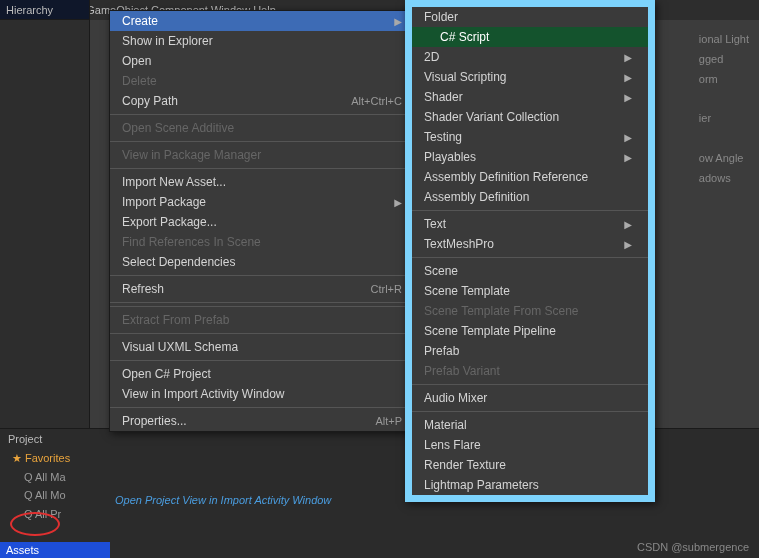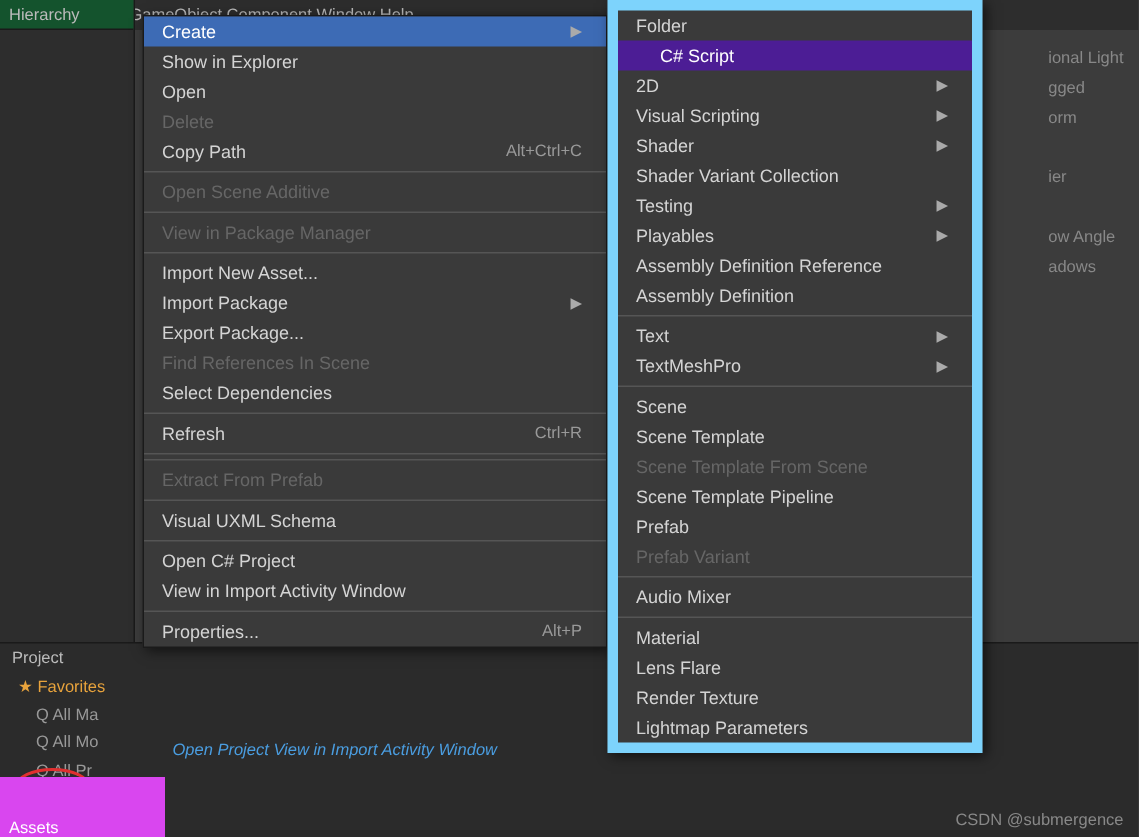--- a/index.html
+++ b/index.html
@@ -37,21 +37,21 @@
       position: absolute;
       top: 0; left: 0;
       width: 90px;
       height: 558px;
       background: #2d2d2d;
       border-right: 1px solid #1a1a1a;
     }
 
     .hierarchy-header {
       height: 20px;
-      background: #14532d;
+      background: #0f172a;
       border-bottom: 1px solid #1a1a1a;
       display: flex;
       align-items: center;
       padding: 0 6px;
       font-size: 11px;
       color: #bbb;
     }
 
     
     .right-hints {
@@ -86,21 +86,21 @@
       padding-left: 12px;
       color: #999;
       font-size: 11px;
       line-height: 1.7;
     }
 
     
     .context-menu-1 {
       position: absolute;
       top: 10px;
-      left: 95px;
+      left: 109px;
       width: 310px;
       background: #3a3a3a;
       border: 1px solid #1a1a1a;
       box-shadow: 2px 2px 8px rgba(0,0,0,0.6);
       z-index: 10;
     }
 
     
     .context-menu-2 {
       position: absolute;
@@ -119,21 +119,21 @@
       display: flex;
       align-items: center;
       justify-content: space-between;
       white-space: nowrap;
       color: #d4d4d4;
       font-size: 12px;
       min-height: 20px;
     }
 
     .menu-item.highlighted {
-      background: #4c1d95;
+      background: #14532d;
       color: #fff;
       padding-left: 28px;
     }
 
     .menu-item.disabled {
       color: #666;
       cursor: default;
     }
 
     .menu-separator {
@@ -180,24 +180,24 @@
       border: 2px solid #e03030;
       border-radius: 50%;
     }
 
     
     .assets-bar {
       position: absolute;
       bottom: 0;
       left: 0;
       width: 110px;
-      height: 40px;
-      background: #d946ef;
+      height: 16px;
+      background: #1d4ed8;
       display: flex;
-      align-items: flex-end;
+      align-items: center;
       padding: 0 6px;
       font-size: 11px;
       color: #fff;
     }
 
     
     .watermark {
       position: absolute;
       bottom: 5px;
       right: 10px;

